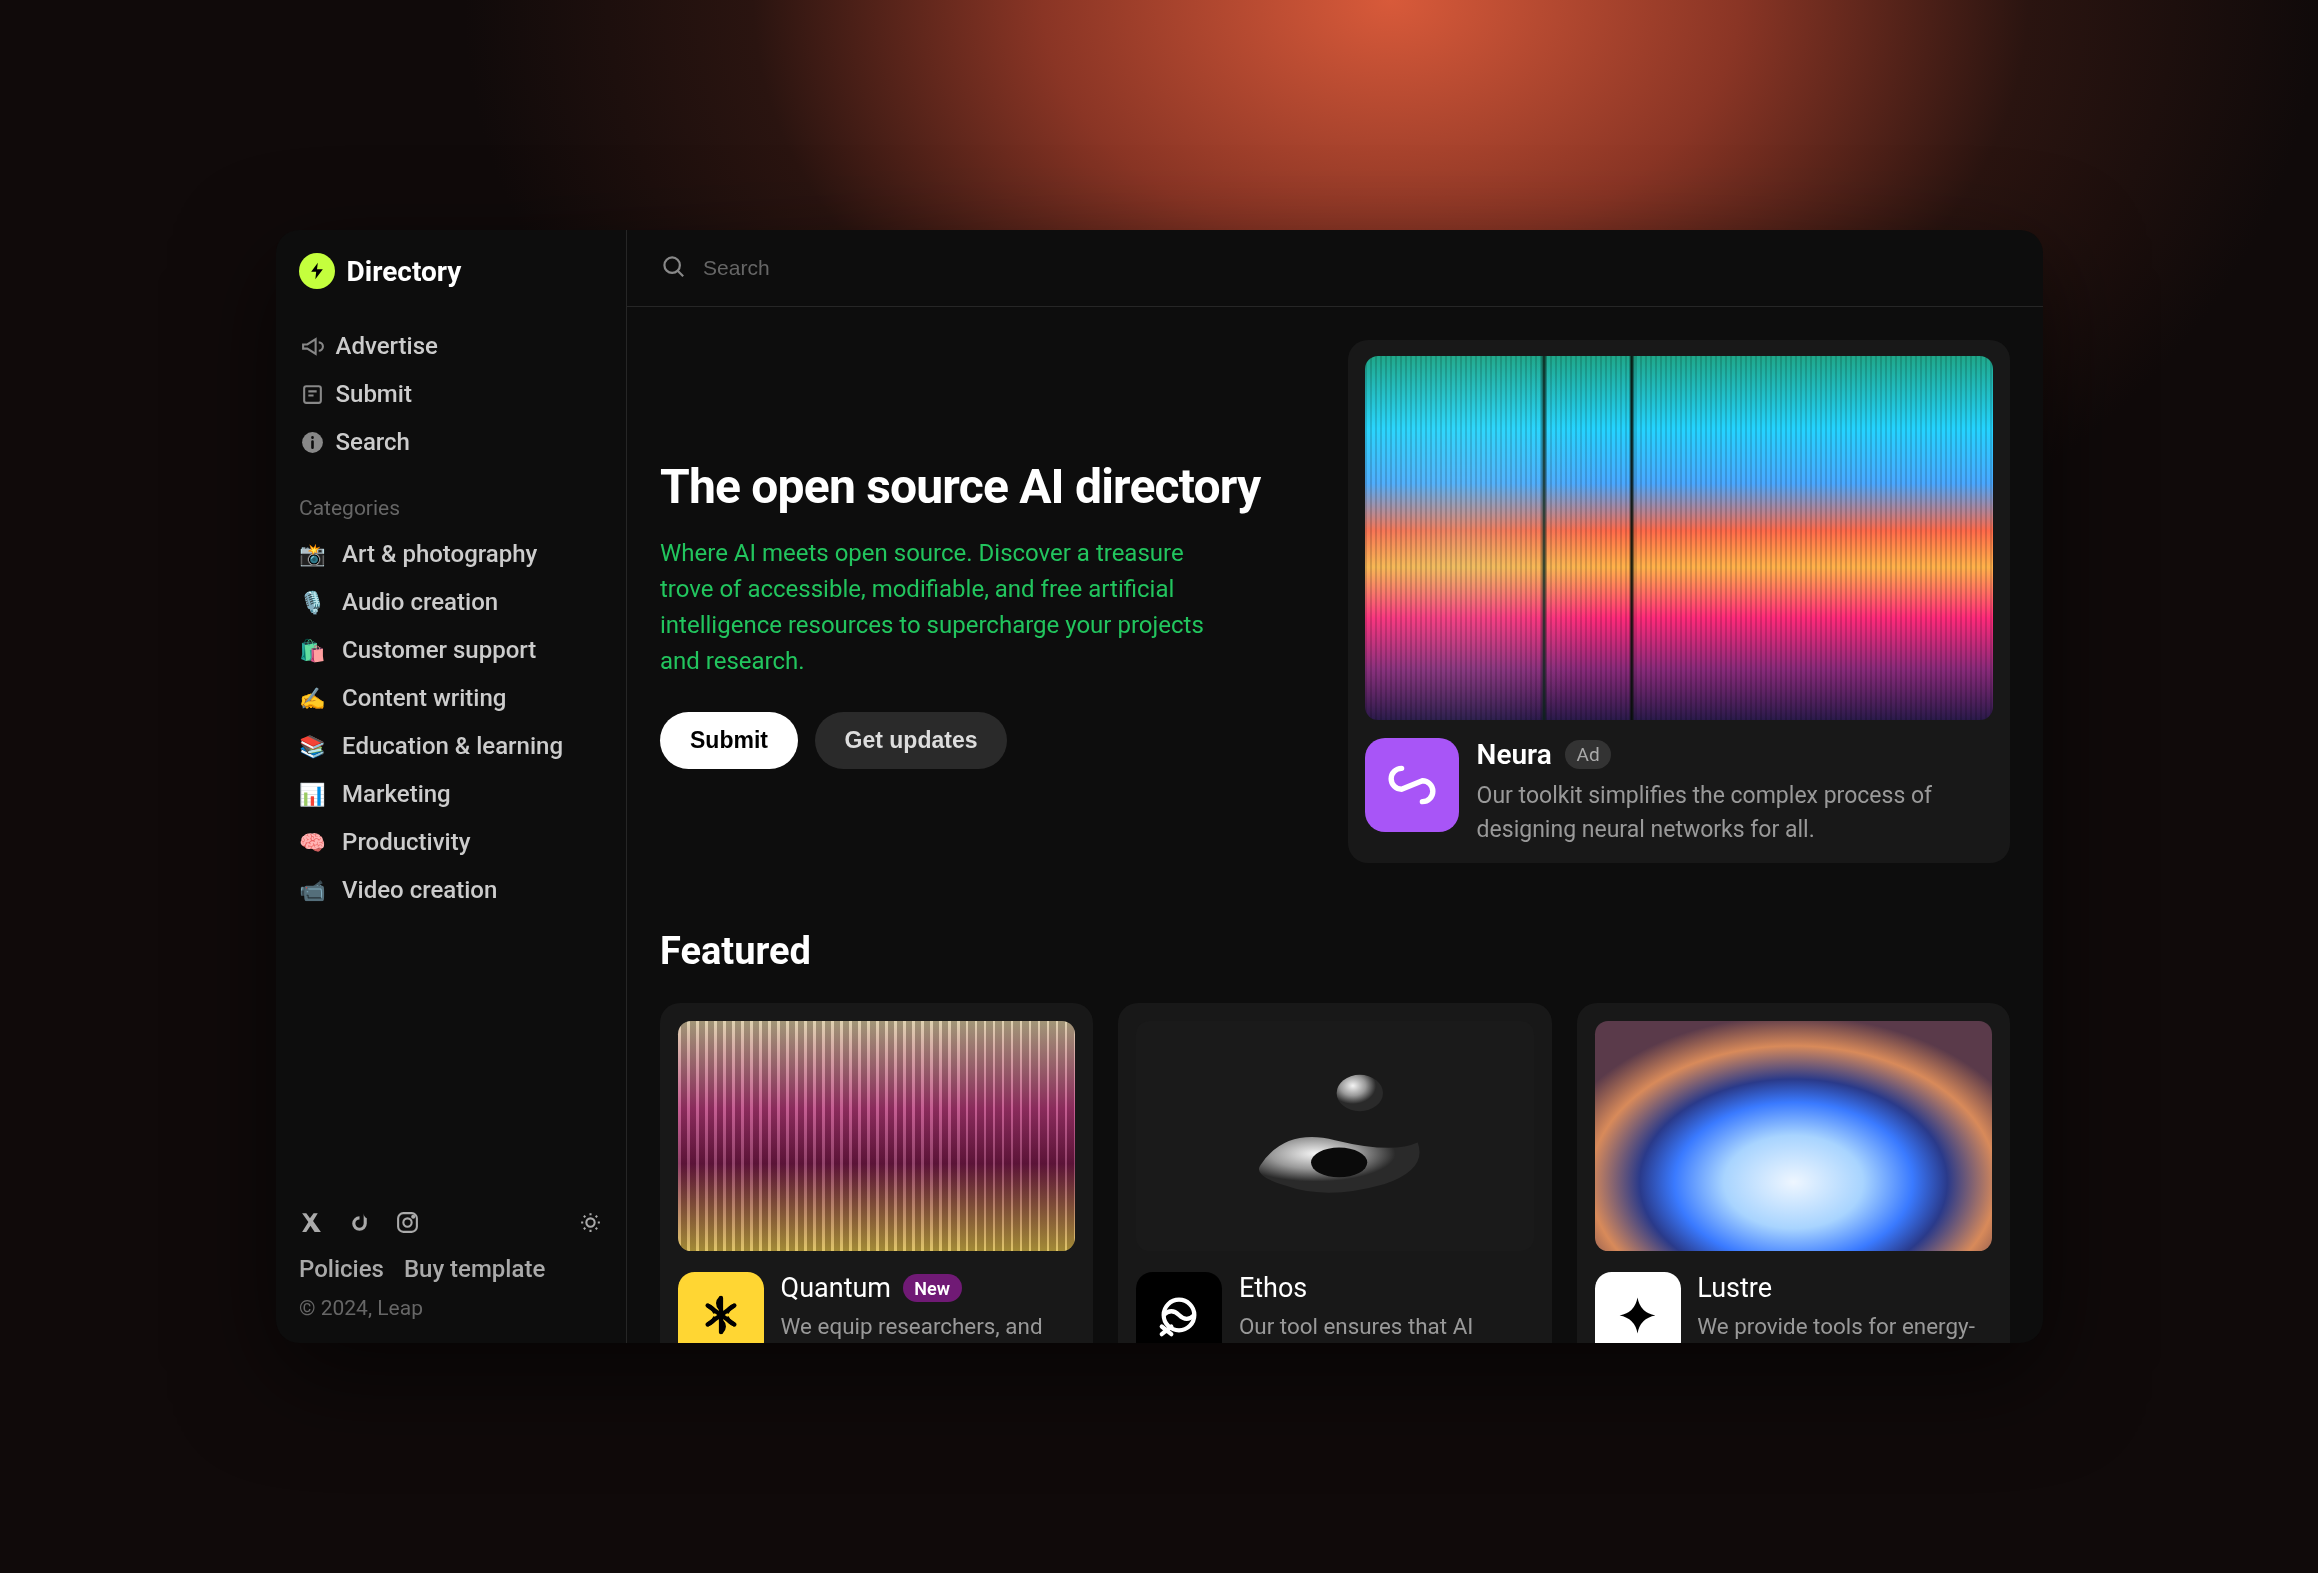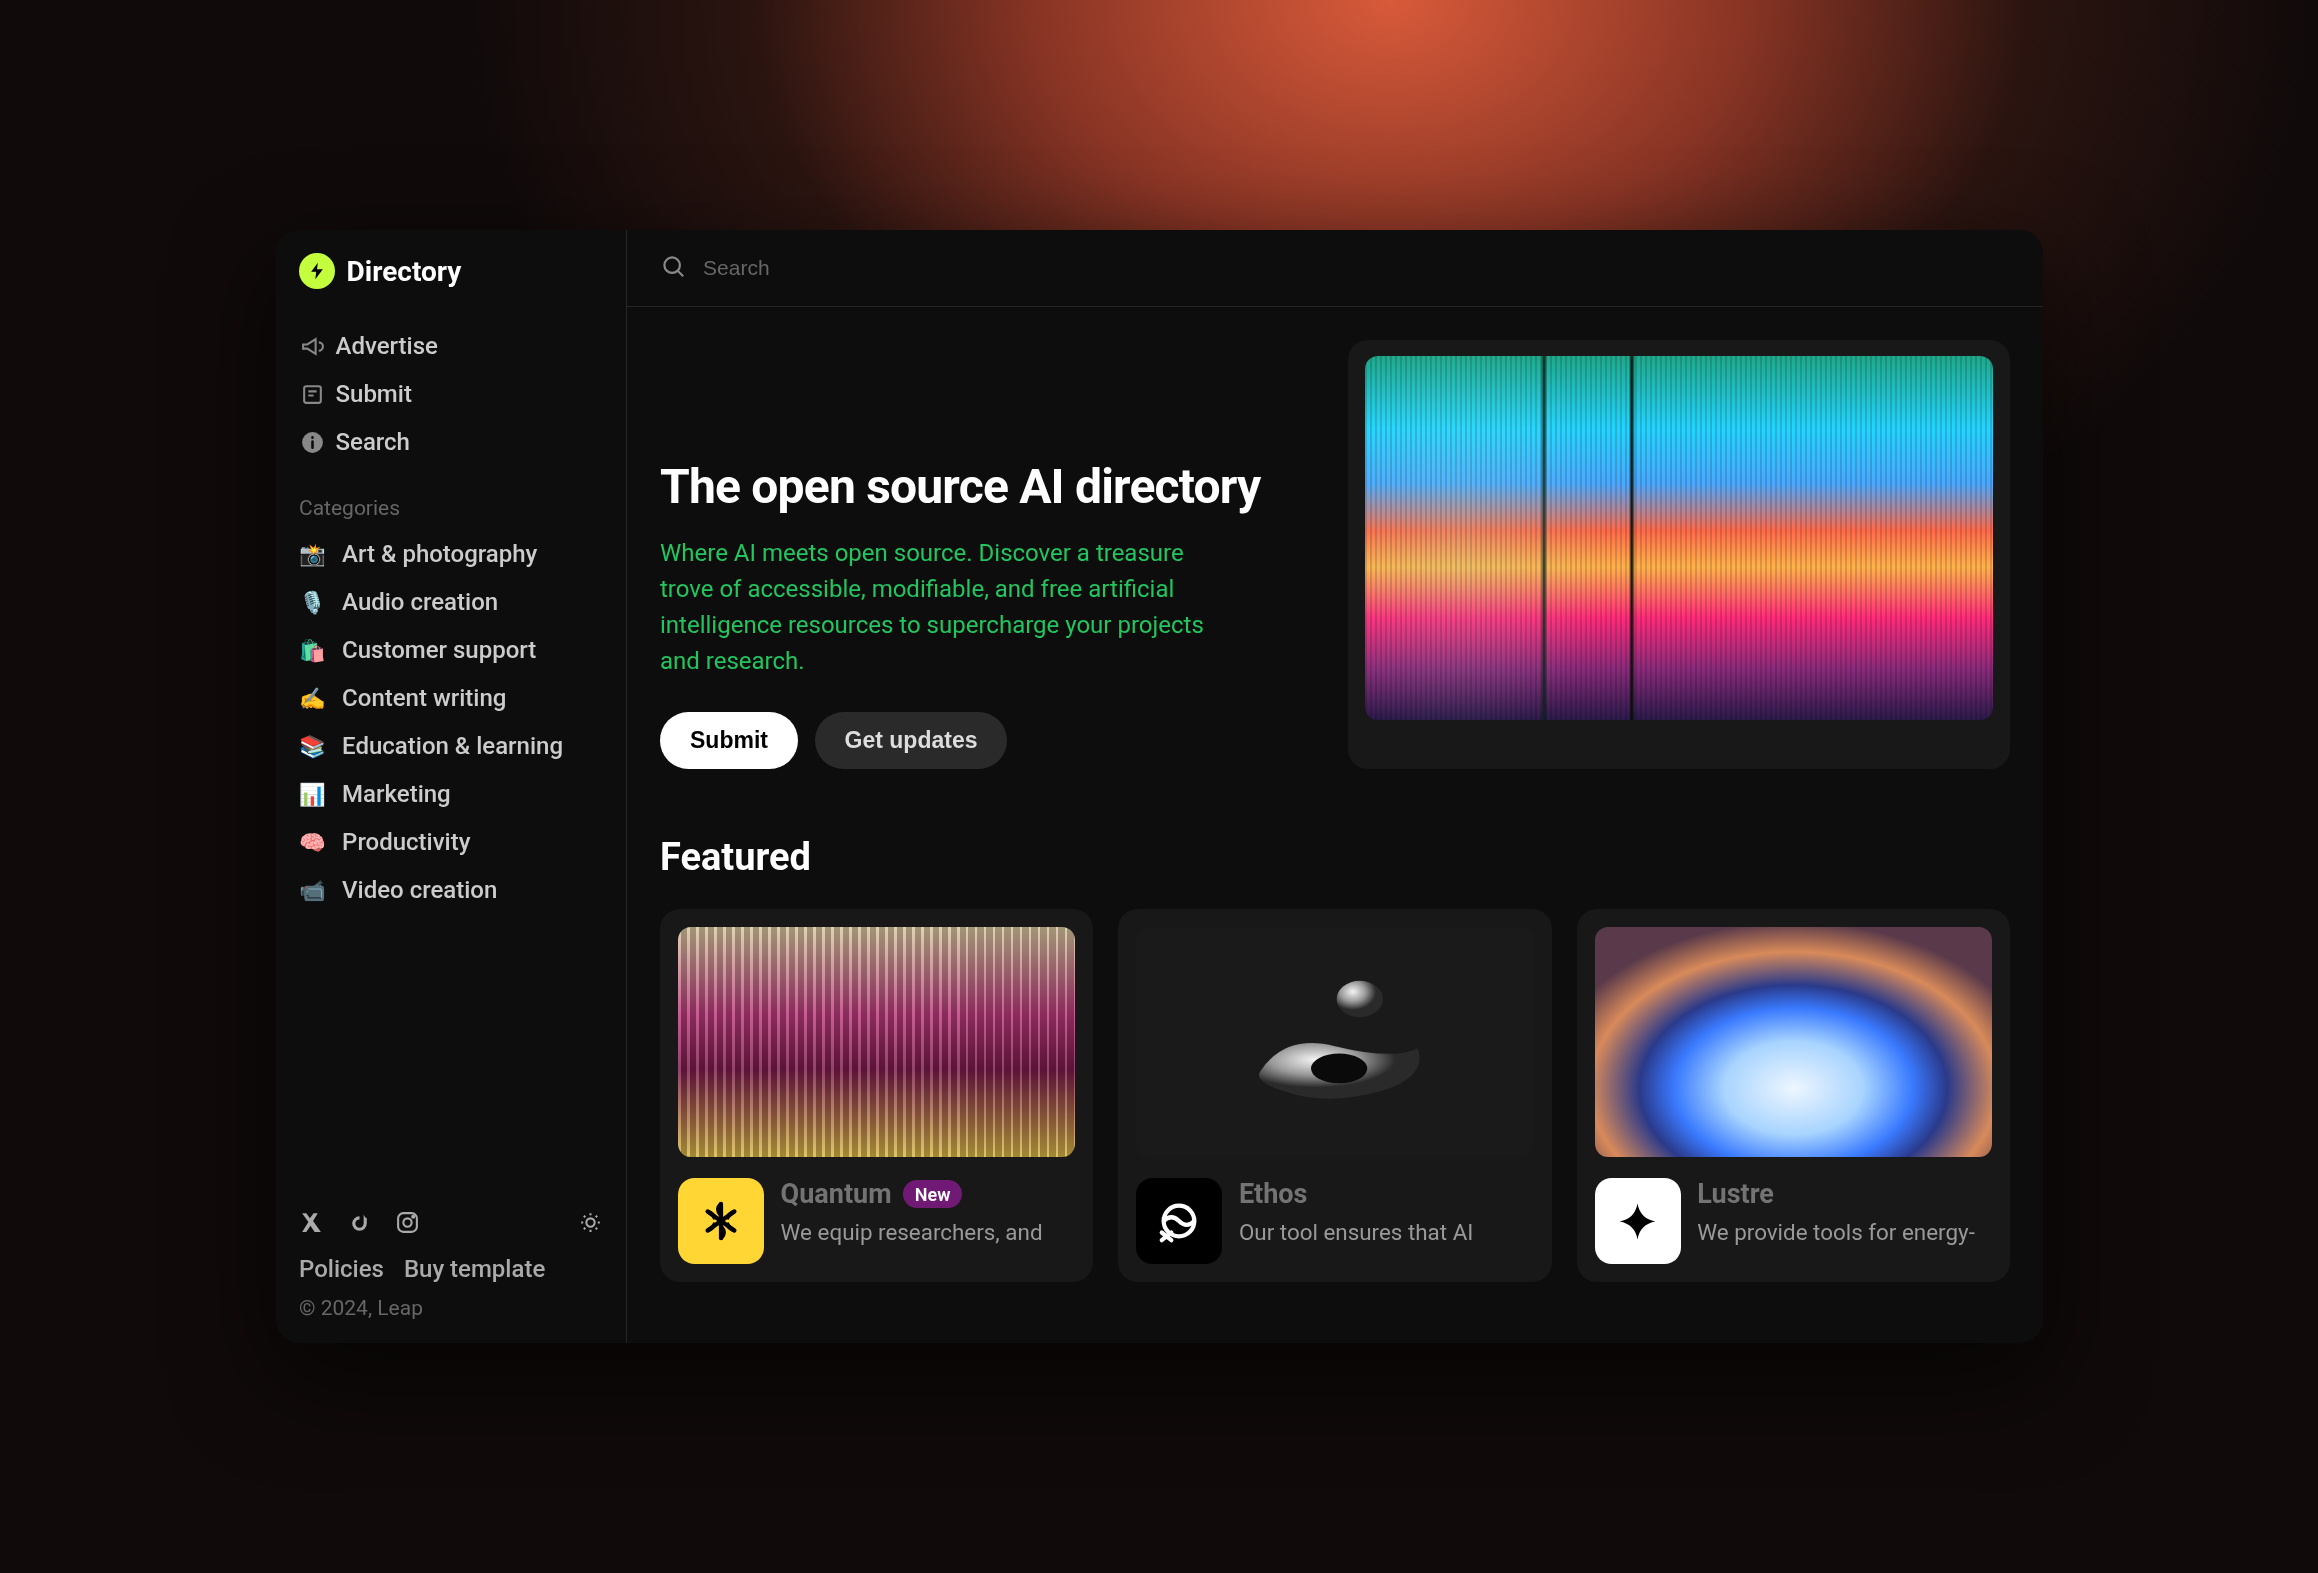--- a/index.html
+++ b/index.html
@@ -317,23 +317,23 @@
 .card-avatar-2 { background: #000; }
 .card-avatar-3 { background: #fff; }
 .card-info { flex: 1; overflow: hidden; }
 .card-title-row {
   display: flex;
   align-items: center;
   gap: 11.6px;
   margin-bottom: 6.6px;
 }
 .card-title {
-  color: #737373;
+  color: #ffffff;
   font-size: 27px;
-  font-weight: 700;
+  font-weight: 400;
   text-align: right;
 }
 .new-badge {
   background: #701a75;
   color: #fff;
   font-size: 18px;
   font-weight: 600;
   padding: 3.3px 11.6px;
   border-radius: 827px;
 }
@@ -475,20 +475,34 @@
           <h1 class="hero-title">The open source AI directory</h1>
           <p class="hero-desc">Where AI meets open source. Discover a treasure trove of accessible, modifiable, and free artificial intelligence resources to supercharge your projects and research.</p>
           <div class="hero-buttons">
             <button class="btn btn-primary">Submit</button>
             <button class="btn btn-secondary">Get updates</button>
           </div>
         </div>
 
         <div class="hero-card">
           <div class="hero-card-image"></div>
+          <div class="hero-card-footer">
+            <div class="hero-avatar">
+              <svg width="50" height="50" viewBox="0 0 24 24" fill="none" stroke="#fff" stroke-width="2.6">
+                <path d="M7 4 A5 5 0 0 0 7 14 M17 10 A5 5 0 0 1 17 20 M7 14 L17 10" stroke-linecap="round"></path>
+              </svg>
+            </div>
+            <div class="hero-card-info">
+              <div class="hero-card-title-row">
+                <span class="hero-card-title">Neura</span>
+                <span class="ad-badge">Ad</span>
+              </div>
+              <p class="hero-card-desc">Our toolkit simplifies the complex process of designing neural networks for all.</p>
+            </div>
+          </div>
         </div>
       </div>
 
       <h2 class="featured-title">Featured</h2>
 
       <div class="card-grid">
 
         <div class="card">
           <div class="card-image card-image-1"></div>
           <div class="card-footer">

